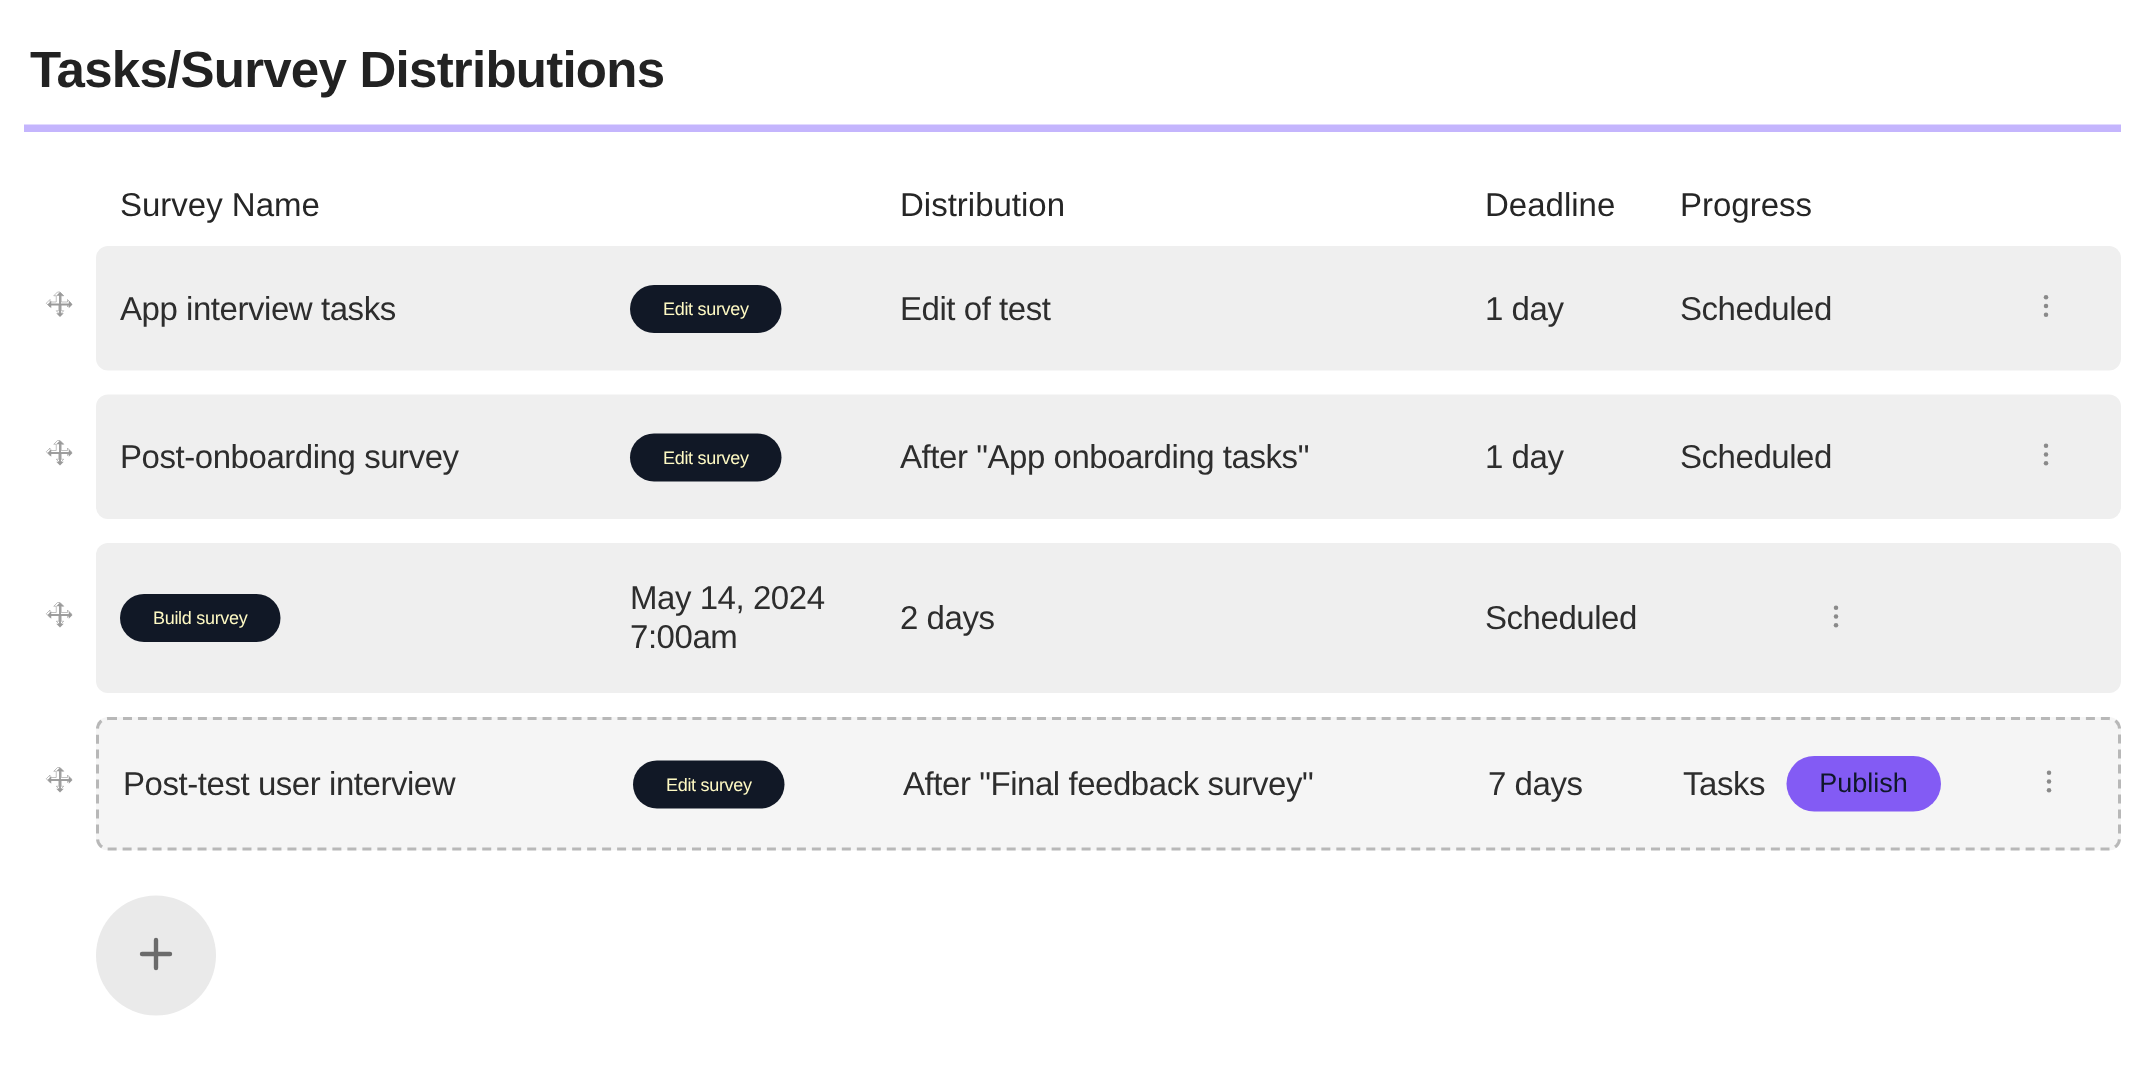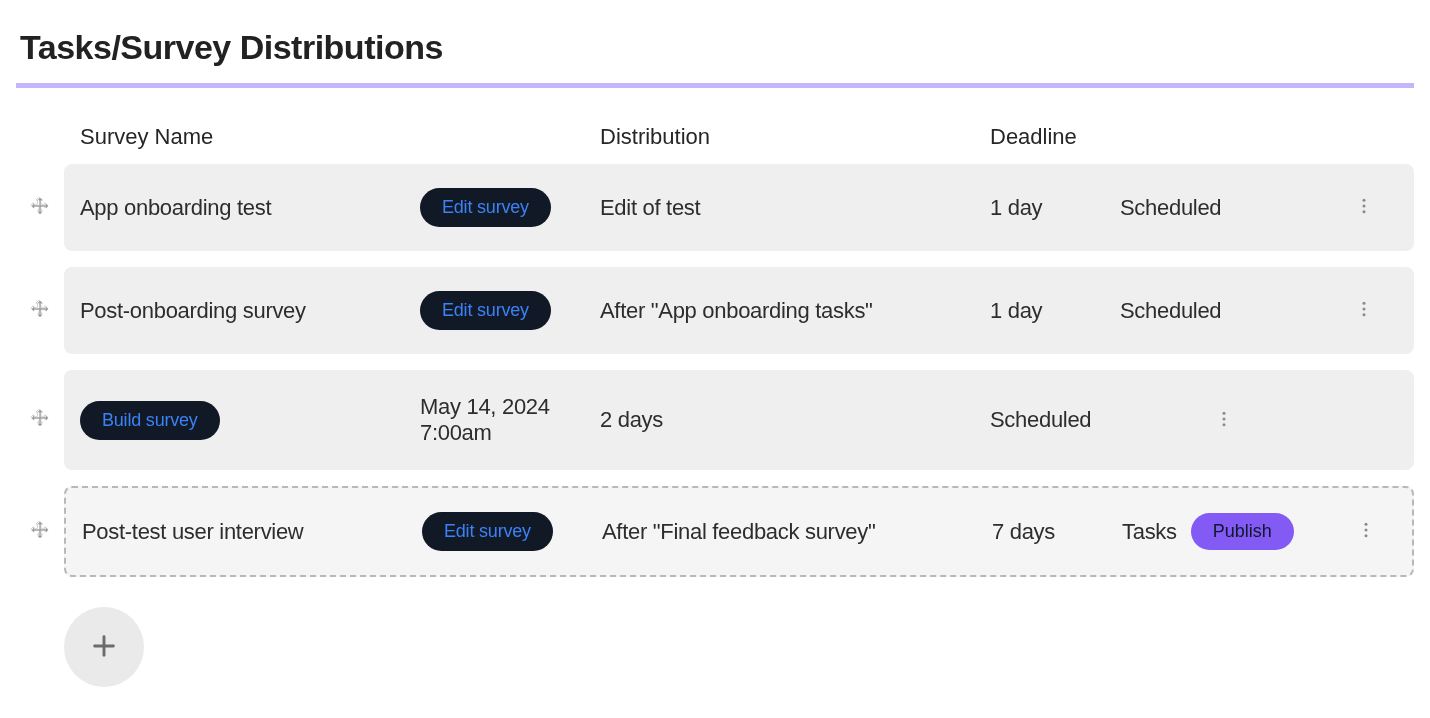--- a/index.html
+++ b/index.html
@@ -70,25 +70,25 @@
       font-weight: 400;
       color: #2d2d2d;
       padding-left: 16px;
       letter-spacing: -0.3px;
       display: flex;
       align-items: center;
       gap: 14px;
     }
     .pill-btn {
       background: #111826;
-      color: #3b82f6;
+      color: #fef9c3;
       border: none;
       border-radius: 999px;
       padding: 9px 22px;
-      font-size: 18px;
+      font-size: 12px;
       font-weight: 500;
       cursor: pointer;
       letter-spacing: -0.2px;
     }
     .publish-btn {
       background: #835bf4;
       color: #0f172a;
       border: none;
       border-radius: 999px;
       padding: 8px 22px;
@@ -129,20 +129,21 @@
 
 <h1 class="page-title">Tasks/Survey Distributions</h1>
 
 <div class="table-wrap">
   <div class="header-row">
     <div></div>
     <div class="th first">Survey Name</div>
     <div class="th-action"></div>
     <div class="th">Distribution</div>
     <div class="th">Deadline</div>
+    <div class="th">Progress</div>
     <div></div>
     <div></div>
   </div>
 
   <div id="rows-mount">
   <div class="row-outer">
     <div class="drag-handle">
       <span>
         <svg viewBox="0 0 24 24" fill="currentColor">
           <path d="M12 2l3 3h-2v5h5V8l3 3-3 3v-2h-5v5h2l-3 3-3-3h2v-5H4v2l-3-3 3-3v2h5V5H7l3-3z" stroke="currentColor" stroke-width="0.5" fill="none"></path>
@@ -150,21 +151,21 @@
           <polyline points="12,22 9,19 15,19" fill="currentColor"></polyline>
           <polyline points="2,12 5,9 5,15" fill="currentColor"></polyline>
           <polyline points="22,12 19,9 19,15" fill="currentColor"></polyline>
           <line x1="12" y1="4" x2="12" y2="20" stroke="currentColor" stroke-width="1.5"></line>
           <line x1="4" y1="12" x2="20" y2="12" stroke="currentColor" stroke-width="1.5"></line>
         </svg>
       </span>
     </div>
     <div class="row-card">
       <div class="cell">
-            <span>App onboarding test</span>
+            <span>App interview tasks</span>
           </div>
       <div class="cell">
         <button class="pill-btn">Edit survey</button>
       </div>
       <div class="cell">
             <span>Edit of test</span>
           </div>
       <div class="cell">
             <span>1 day</span>
           </div>

